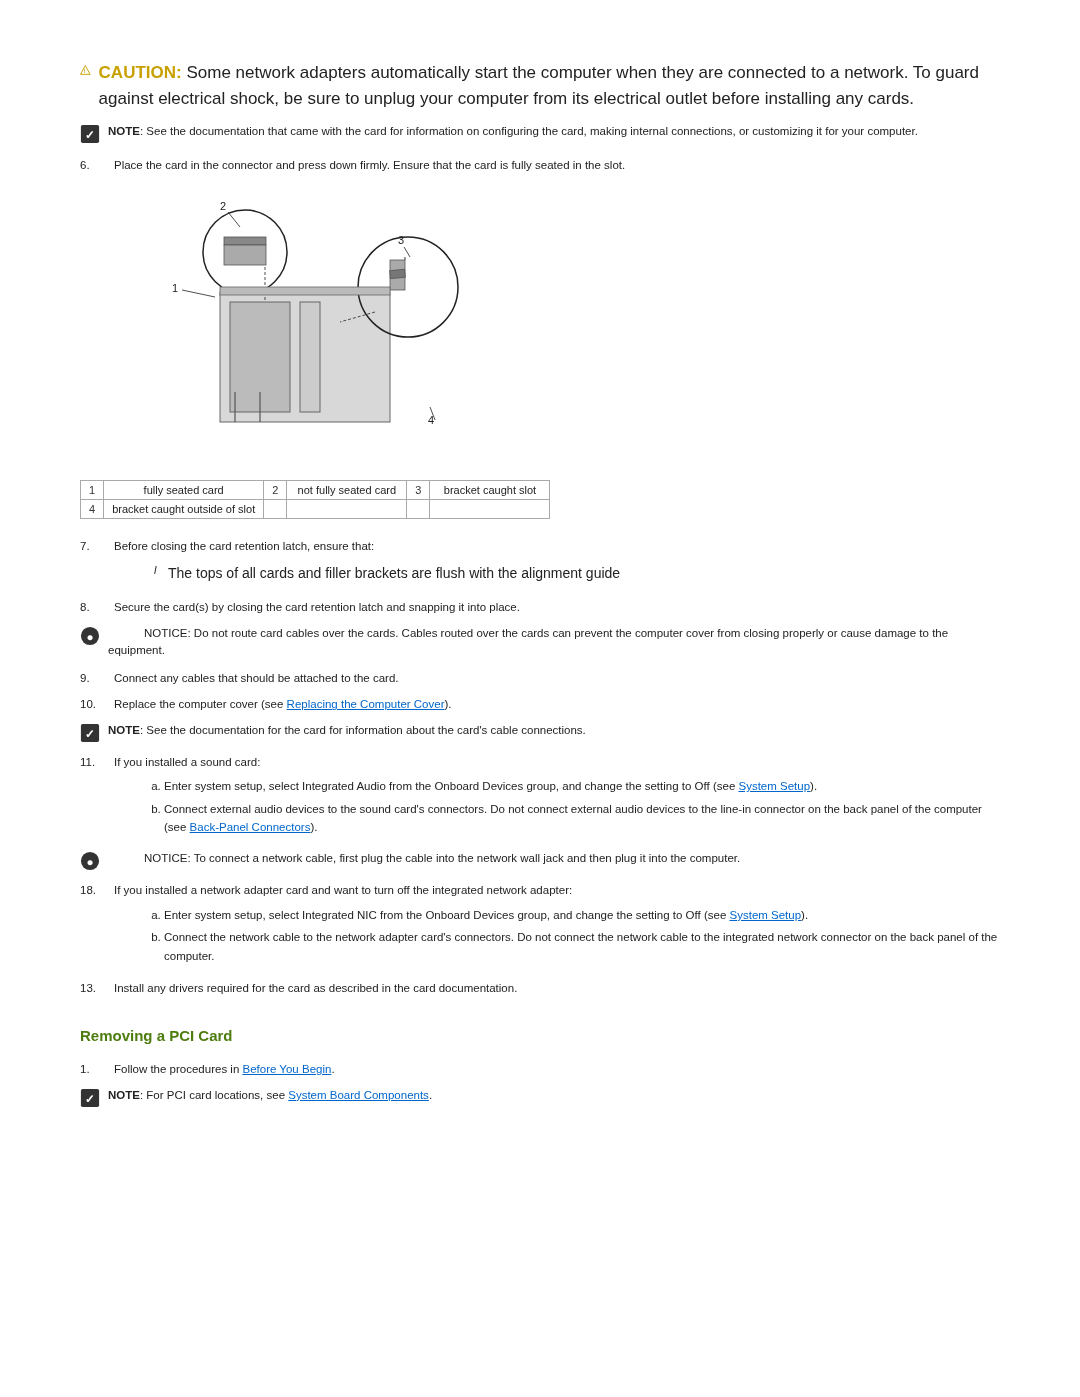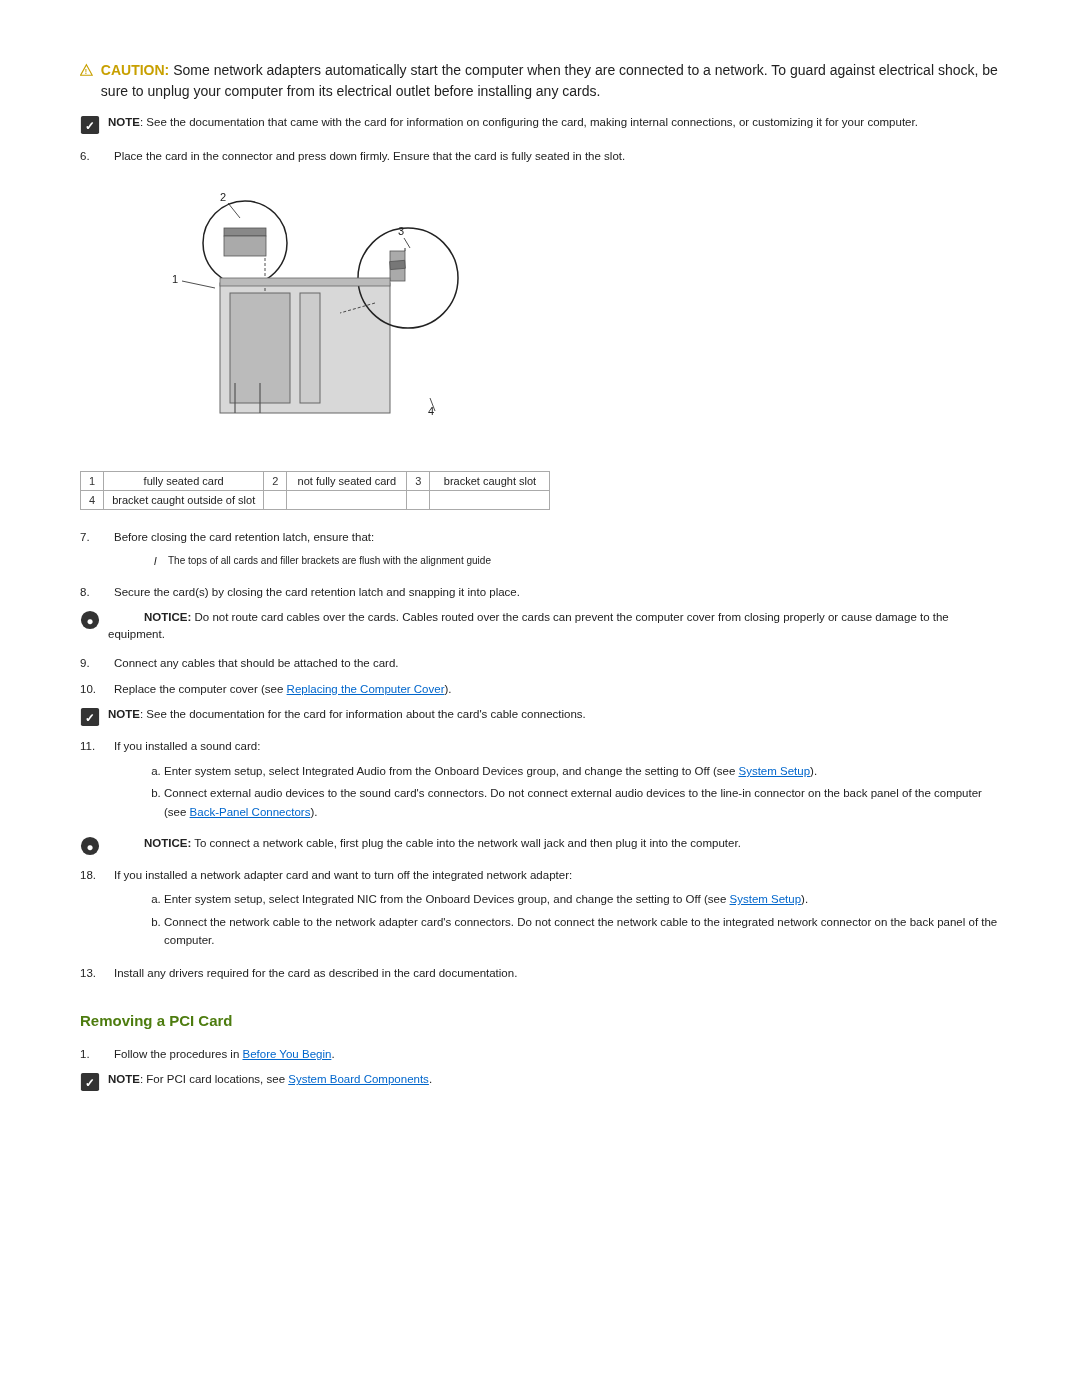--- a/index.html
+++ b/index.html
@@ -13,21 +13,21 @@
       padding: 60px 80px 60px 80px;
     }
 
     .caution-block {
       display: flex;
       align-items: flex-start;
       margin-bottom: 12px;
       gap: 8px;
     }
     .caution-text {
-      font-size: 14px;
+      font-size: 17px;
       line-height: 1.5;
     }
     .caution-label {
       color: #c8a000;
       font-weight: bold;
     }
 
     .note-block {
       display: flex;
       align-items: flex-start;
@@ -59,21 +59,21 @@
       flex-shrink: 0;
       width: 20px;
       height: 20px;
       margin-top: 1px;
     }
     .notice-text {
       font-size: 11.5px;
       line-height: 1.5;
     }
     .notice-label {
-      font-weight: bold;
+      font-weight: normal;
       padding-left: 36px;
     }
 
     .diagram-area {
       margin: 18px 0 18px 80px;
       width: 340px;
       height: 270px;
       position: relative;
     }
 
@@ -103,21 +103,21 @@
     .table-cell-label {
       min-width: 120px;
       text-align: center;
     }
 
     .sub-list {
       margin: 6px 0 6px 40px;
       list-style: none;
     }
     .sub-list li {
-      font-size: 10px;
+      font-size: 14px;
       line-height: 1.6;
       padding-left: 14px;
       position: relative;
     }
     .sub-list li::before {
       content: 'l';
       position: absolute;
       left: 0;
       font-style: italic;
       font-size: 11px;

